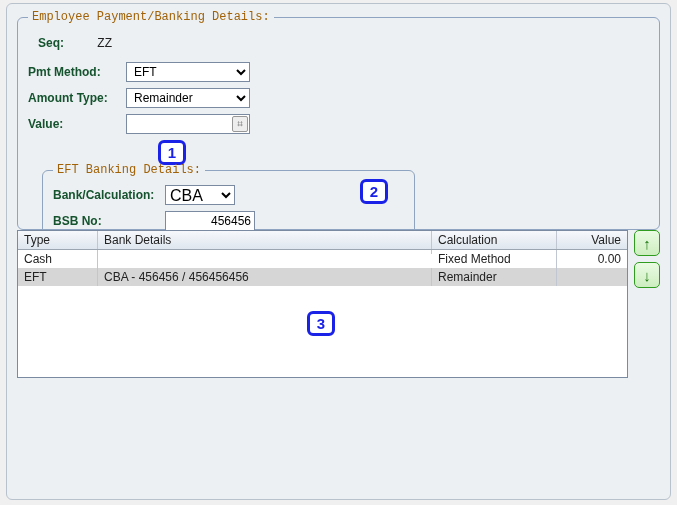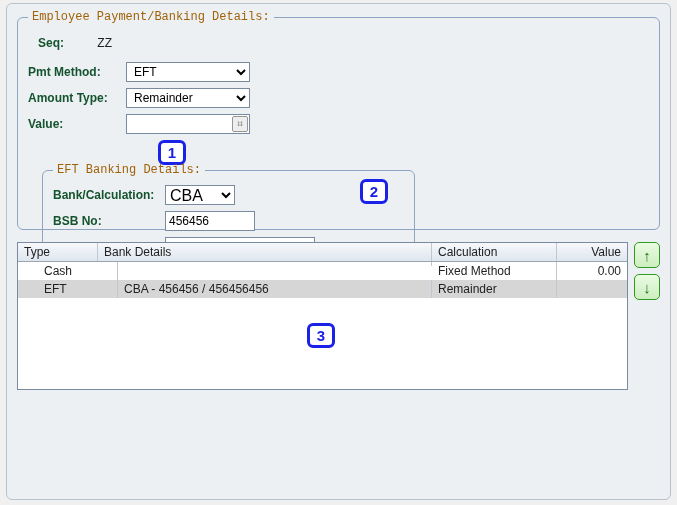--- a/index.html
+++ b/index.html
@@ -77,21 +77,21 @@
     float: left;
     margin-left: 14px;
     width: 373px;
     margin-top: -6px;
   }
   .eft-fs .row .lbl { width: 112px; }
   .eft-fs select {
     width: 70px; height: 20px; border:1px solid #7a8aa0; background:#fff; font-size:16px;
   }
   .eft-fs input.tn {
-    height: 20px; border:1px solid #7a8aa0; background:#fff; font-size:12px; padding:1px 3px;
+    height: 20px; border:1px solid #7a8aa0; background:#fff; font-size:12px; padding:1px 3px;text-align:right;
   }
   .eft-fs .bsb { width: 90px; }
   .eft-fs .acct { width: 150px; }
   .eft-fs .name { width: 205px; }
   .eft-fs .lodge { width: 143px; background:#fff9b0; }
 
   
   .btn {
     display:inline-flex; align-items:center; justify-content:center;
     height:26px; padding:0 12px;
@@ -100,39 +100,39 @@
     font-size:12px; color:#222; cursor:pointer;
     gap:6px;
   }
   .btn-row { clear:left; padding-top:10px; margin-left:10px; }
   .ico-check { color:#3fa31f; font-size:14px; }
   .ico-trash { color:#7a7a7a; font-size:13px; }
 
   
   .table-wrap {
     clear:both;
-    margin-top:12px;
+    margin-top:0;
     display:flex;
     gap:6px;
   }
   .grid {
     flex:1;
     border:1px solid #7a8aa0;
     background:#fff;
     height:148px;
     overflow:hidden;
     font-size:12px;
   }
   .ghead { display:flex; background:linear-gradient(#f6f8fb,#dfe6ef); border-bottom:1px solid #9aa5b1; }
   .ghead div, .grow div { padding:2px 6px; }
   .gc-type { width:80px; border-right:1px solid #c0c7d0;}
   .gc-bank { flex:1; border-right:1px solid #c0c7d0;}
   .gc-calc { width:125px; border-right:1px solid #c0c7d0;}
   .gc-val  { width:70px; text-align:right; }
-  .grow { display:flex; height:18px; align-items:flex-start;padding-left:20px;}
+  .grow { display:flex; height:18px; align-items:flex-start;}
   .grow.sel { background:#d6d6d6; }
   .side-btns { display:flex; flex-direction:column; gap:6px; }
   .sq {
     width:26px; height:26px;
     border:1px solid #2f9b1f; border-radius:5px;
     background:linear-gradient(#eafbe3,#cdeec0);
     display:flex; align-items:center; justify-content:center;
     color:#1e7a10; font-size:15px; font-weight:bold;
   }
 

